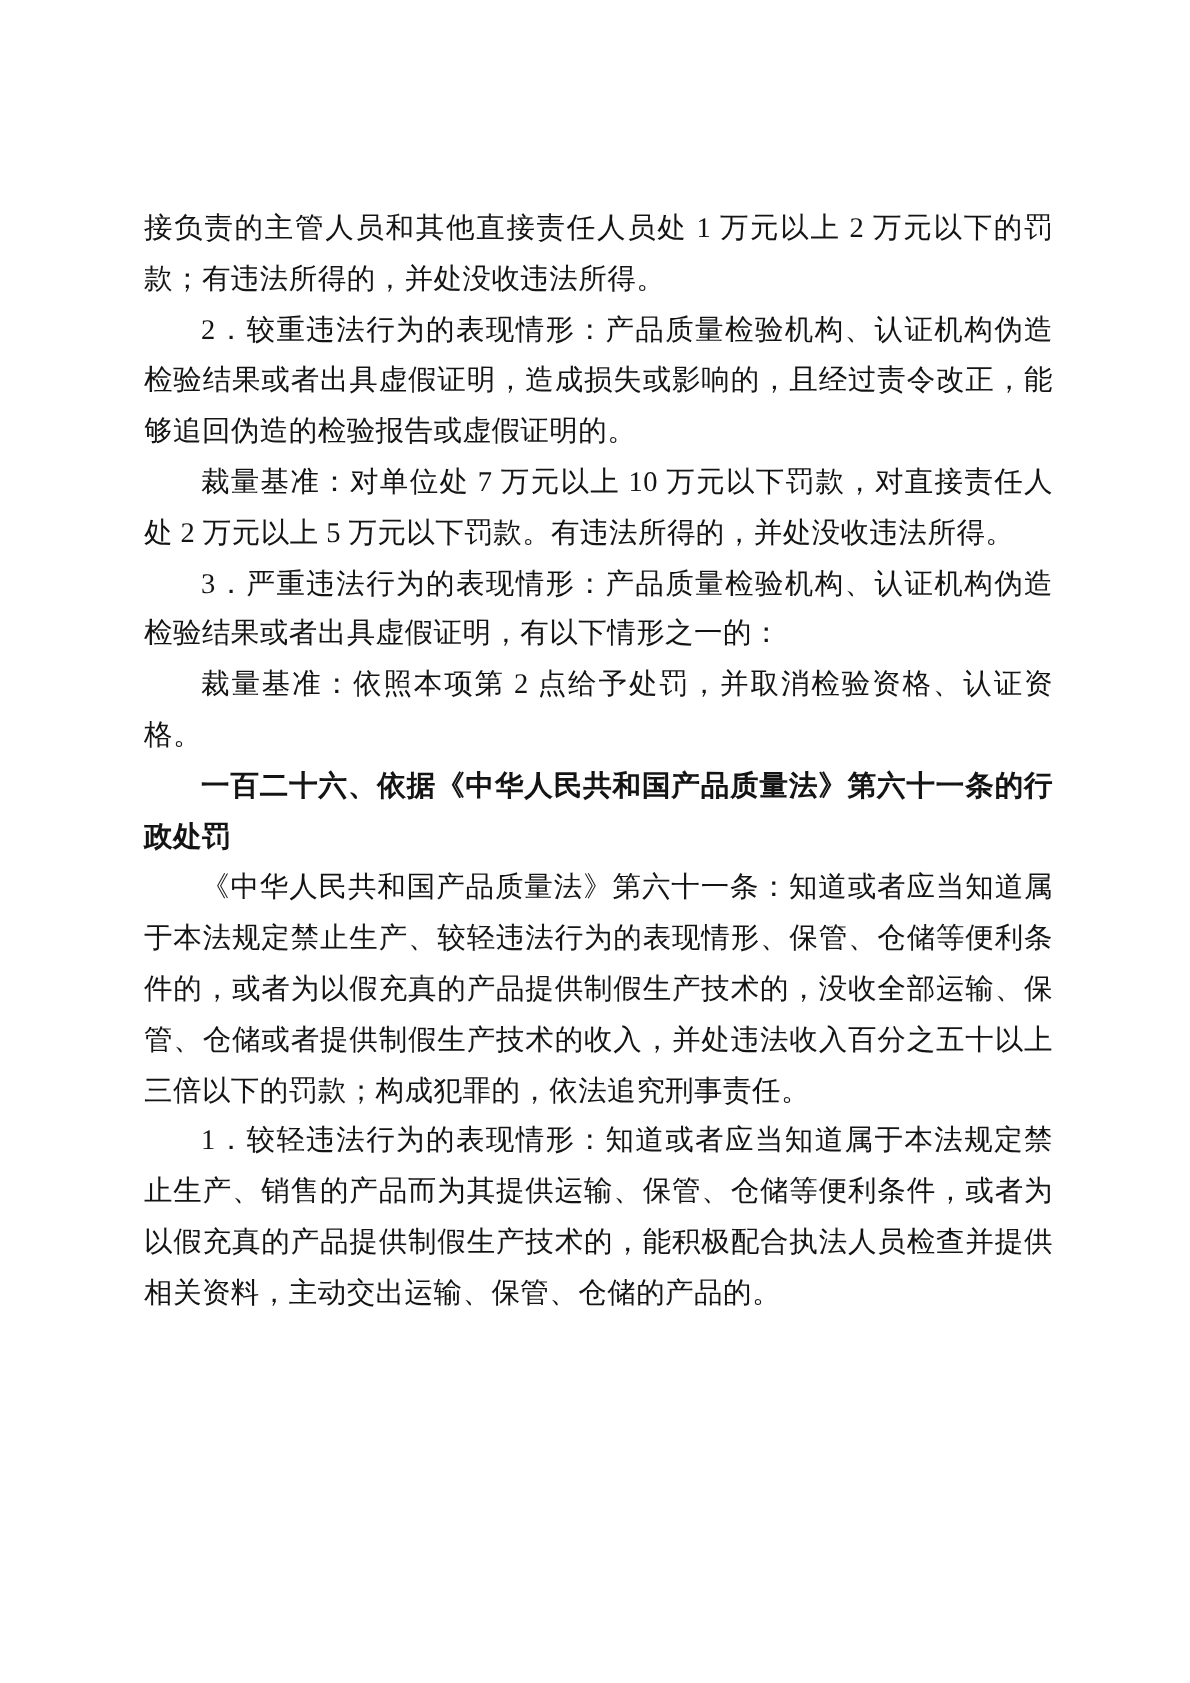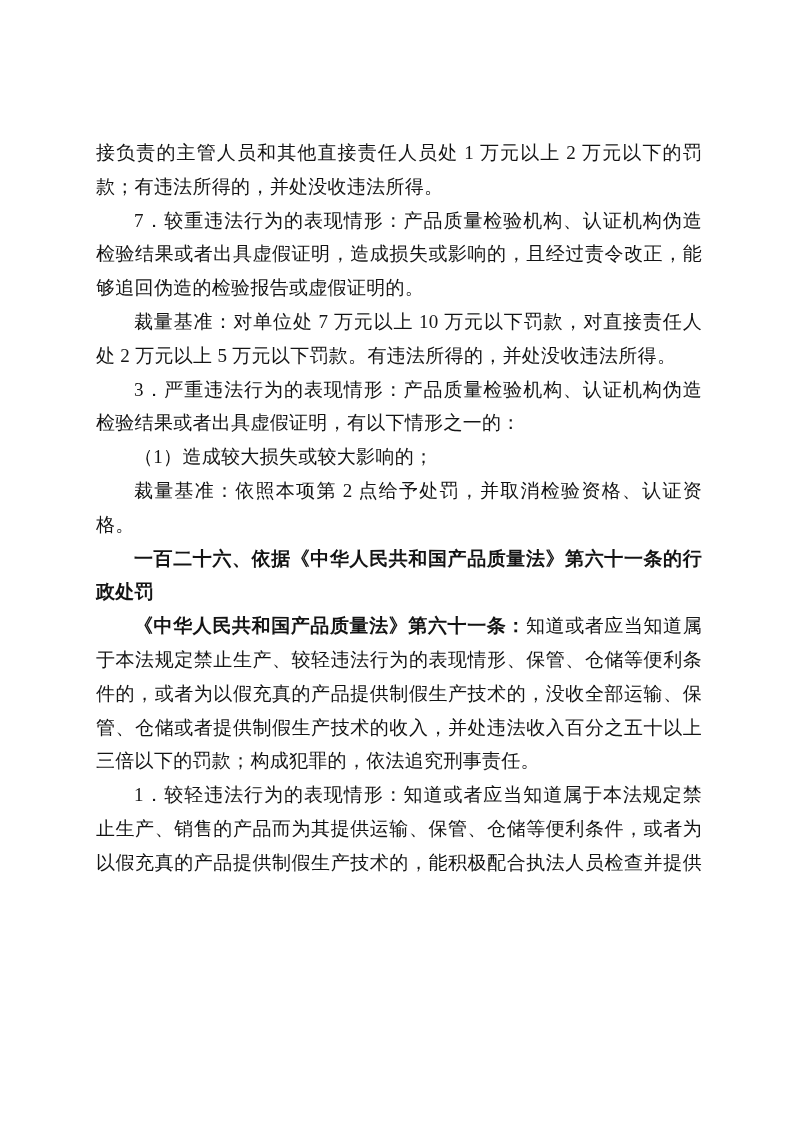--- a/index.html
+++ b/index.html
@@ -33,21 +33,21 @@
   .content p.indent {
     text-indent: 38px;
   }
   .content p.heading {
     font-family: Liberation Serif, serif;
     font-weight: 700;
     text-indent: 38px;
   }
   .bold-lead {
     font-family: "Liberation Sans", "DejaVu Sans", sans-serif;
-    font-weight: 700;
+    font-weight: 400;
     margin-top: 24px;
   }
   .footer {
     position: absolute;
     left: 99px;
     top: 1028px;
     font-size: 17px;
     letter-spacing: 0;
     color: #141414;
     font-family: "Liberation Serif", "DejaVu Serif", serif;
@@ -57,24 +57,23 @@
     display: inline-block;
     margin: 0 7px;
   }
 </style>
 </head>
 <body>
 
 <div class="page">
   <div class="content">
     <p>接负责的主管人员和其他直接责任人员处 1 万元以上 2 万元以下的罚款；有违法所得的，并处没收违法所得。</p>
-    <p class="indent">7．较重违法行为的表现情形：产品质量检验机构、认证机构伪造检验结果或者出具虚假证明，造成损失或影响的，且经过责令改正，能够追回伪造的检验报告或虚假证明的。</p>
+    <p class="indent">2．较重违法行为的表现情形：产品质量检验机构、认证机构伪造检验结果或者出具虚假证明，造成损失或影响的，且经过责令改正，能够追回伪造的检验报告或虚假证明的。</p>
     <p class="indent">裁量基准：对单位处 7 万元以上 10 万元以下罚款，对直接责任人处 2 万元以上 5 万元以下罚款。有违法所得的，并处没收违法所得。</p>
     <p class="indent">3．严重违法行为的表现情形：产品质量检验机构、认证机构伪造检验结果或者出具虚假证明，有以下情形之一的：</p>
-    <p class="indent">（1）造成较大损失或较大影响的；</p>
     <p class="indent">裁量基准：依照本项第 2 点给予处罚，并取消检验资格、认证资格。</p>
     <p class="heading">一百二十六、依据《中华人民共和国产品质量法》第六十一条的行政处罚</p>
     <p class="indent"><span class="bold-lead">《中华人民共和国产品质量法》第六十一条：</span><span>知道或者应当知道属于本法规定禁止生产、较轻违法行为的表现情形、保管、仓储等便利条件的，或者为以假充真的产品提供制假生产技术的，没收全部运输、保管、仓储或者提供制假生产技术的收入，并处违法收入百分之五十以上三倍以下的罚款；构成犯罪的，依法追究刑事责任。</span></p>
     <p class="indent">1．较轻违法行为的表现情形：知道或者应当知道属于本法规定禁止生产、销售的产品而为其提供运输、保管、仓储等便利条件，或者为以假充真的产品提供制假生产技术的，能积极配合执法人员检查并提供相关资料，主动交出运输、保管、仓储的产品的。</p>
     <p class="indent">裁量基准：有违法所得的、保管、仓储或者提供制假生产技术的收入，</p>
   </div>
 
   <div class="footer">
     <span class="dash">—</span><span>114</span><span class="dash">—</span>
   </div>

